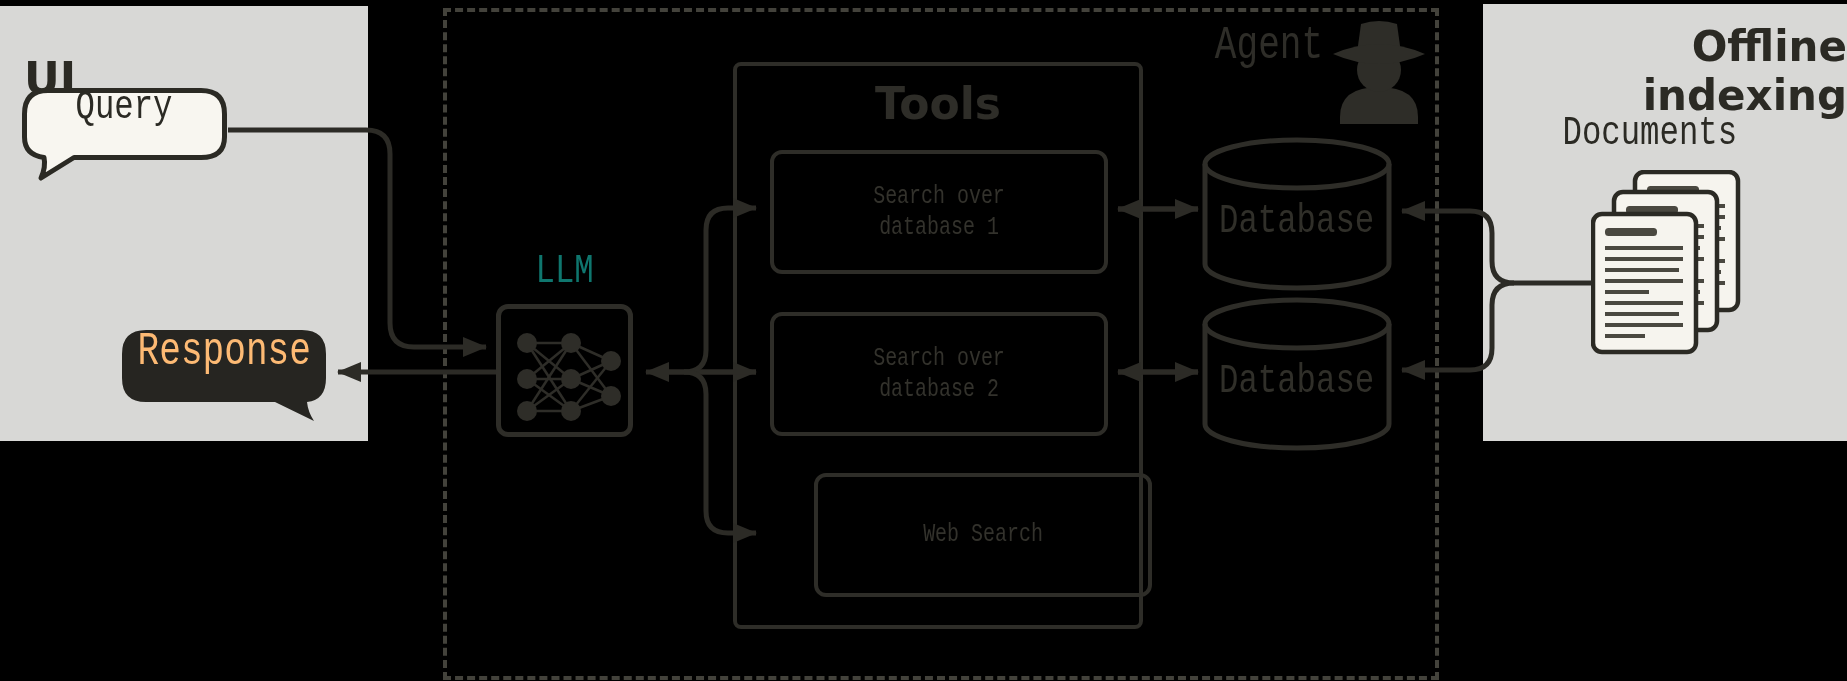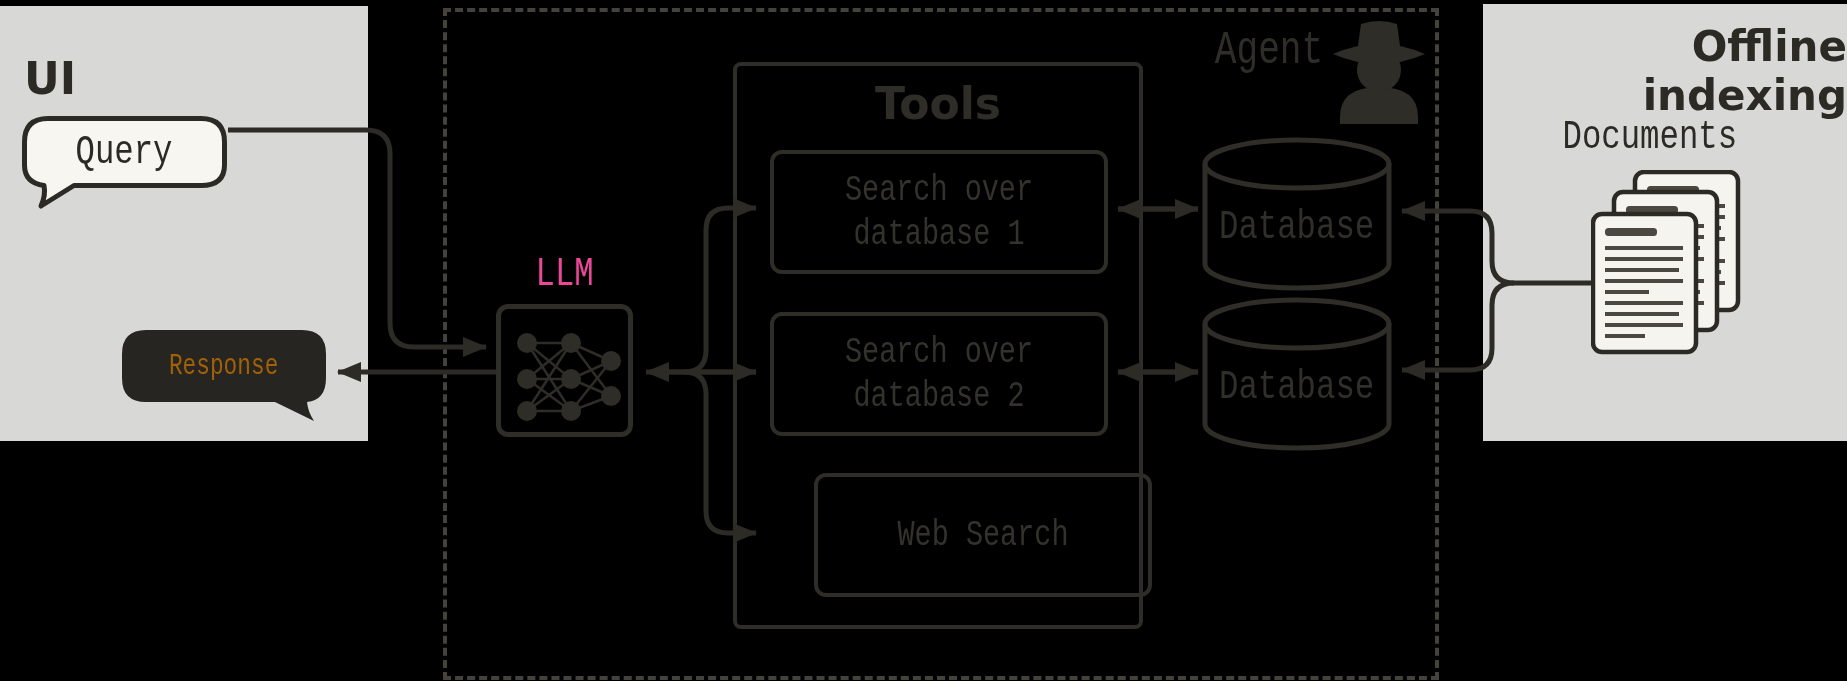--- a/index.html
+++ b/index.html
@@ -2,80 +2,80 @@
 <html><head>
 <meta charset="utf-8">
 <style>
   html,body{margin:0;padding:0;background:#000;}
   #canvas{position:relative;width:1847px;height:681px;background:#000000;overflow:hidden;
           font-family:"Liberation Sans","DejaVu Sans",sans-serif;}
   .panel{position:absolute;background:#d8d8d6;}
   .bold-title{position:absolute;font-family:"DejaVu Sans","Liberation Sans",sans-serif;
               font-weight:700;color:#2b2a24;}
   .mono{font-family:"Liberation Mono","DejaVu Sans Mono",monospace;font-weight:400;}
-  .label{position:absolute;display:flex;align-items:center;justify-content:center;text-align:center;font-family:Liberation Mono, monospace;}
+  .label{position:absolute;display:flex;align-items:flex-start;justify-content:center;text-align:center;font-family:Liberation Mono, monospace;}
   .label>span{display:inline-block;transform:scale(0.95,1.22);white-space:pre-line;}
   .dashedbox{position:absolute;left:443px;top:8px;width:988px;height:664px;
              border:4px dashed #43423b;}
   .toolsbox{position:absolute;left:733px;top:62px;width:402px;height:559px;
             border:4px solid #2e2d28;border-radius:8px;}
   .toolitem{position:absolute;left:33px;width:330px;height:116px;border:4px solid #2e2d28;
             border-radius:12px;display:flex;align-items:center;justify-content:center;
-            color:#33322c;font-size:30px;line-height:1.2;text-align:center;}
+            color:#33322c;font-size:21px;line-height:1.2;text-align:center;}
   .llmbox{position:absolute;left:496px;top:304px;width:127px;height:123px;
           border:5px solid #2e2d28;border-radius:12px;}
   .bubble{position:absolute;}
   .bubble .label{left:0;top:0;right:0;height:72px;}
   svg{display:block;}
   .abs{position:absolute;}
 </style>
 </head>
 <body>
 
 <div id="canvas">
 
   <div class="panel" style="left:0;top:6px;width:368px;height:435px;"></div>
 
   <div class="panel" style="left:1483px;top:4px;width:364px;height:437px;"></div>
 
   <div class="dashedbox"></div>
 
   <div class="bold-title" style="left:24px;top:16px;font-size:44px;margin-top:37px;">UI</div>
 
-  <div class="bubble" style="left:22px;top:88px;width:205px;height:96px;margin-top:28px;">
+  <div class="bubble" style="left:22px;top:88px;width:205px;height:96px;">
     <svg width="205" height="96" viewBox="0 0 205 96">
       <path d="M26,2.5 H179 Q202.5,2.5 202.5,26 V49 Q202.5,69.5 179,69.5 H52
                L19,90 Q24,79 22,69.5 Q2.5,67 2.5,49 V26 Q2.5,2.5 26,2.5 Z" fill="#f8f6f0" stroke="#2b2a24" stroke-width="5" stroke-linejoin="round"></path>
     </svg>
     <div class="label mono" style="font-size:34px;color:#2b2a24;">
       <span>Query</span>
     </div>
   </div>
 
   <div class="bubble" style="left:122px;top:330px;width:204px;height:92px;">
     <svg width="204" height="92" viewBox="0 0 204 92">
       <path d="M24,0 H180 Q204,0 204,24 V48 Q204,70 185,72 Q186,82 192,91 L153,72 H24
                Q0,72 0,48 V24 Q0,0 24,0 Z" fill="#262521"></path>
     </svg>
-    <div class="label mono" style="font-size:24px;color:#a16207;">
+    <div class="label mono" style="font-size:38px;color:#fdba74;">
       <span>Response</span>
     </div>
   </div>
 
   <div class="label mono" style="left:1186px;top:24px;width:140px;height:52px;justify-content:flex-end;font-size:38px;color:#2e2d28;">
     <span>Agent</span>
   </div>
   <svg class="abs" style="left:1330px;top:16px;" width="98" height="110" viewBox="0 0 98 110">
     <path d="M10,108 V101 Q10,71 49,71 Q88,71 88,101 V108 Z" fill="#2e2d28"></path>
     <circle cx="49" cy="54" r="22" fill="#2e2d28"></circle>
     <path d="M27,37 L31,8 Q49,2 67,8 L71,37 Z" fill="#2e2d28"></path>
     <path d="M3,38 Q26,28 49,28 Q72,28 95,38 Q72,48 49,48 Q26,48 3,38 Z" fill="#2e2d28"></path>
   </svg>
 
-  <div class="label mono" style="left:496px;top:252px;width:137px;height:44px;font-size:34px;color:#ec4899;">
+  <div class="label mono" style="left:496px;top:252px;width:137px;height:44px;font-size:34px;color:#0f766e;">
     <span>LLM</span>
   </div>
   <div class="llmbox">
     <svg width="127" height="123" viewBox="0 0 127 123">
       <g stroke="#2e2d28" stroke-width="2.5">
         <line x1="26" y1="34" x2="70" y2="34"></line>
           <line x1="26" y1="34" x2="70" y2="70"></line>
           <line x1="26" y1="34" x2="70" y2="102"></line>
         <line x1="26" y1="70" x2="70" y2="34"></line>
           <line x1="26" y1="70" x2="70" y2="70"></line>

